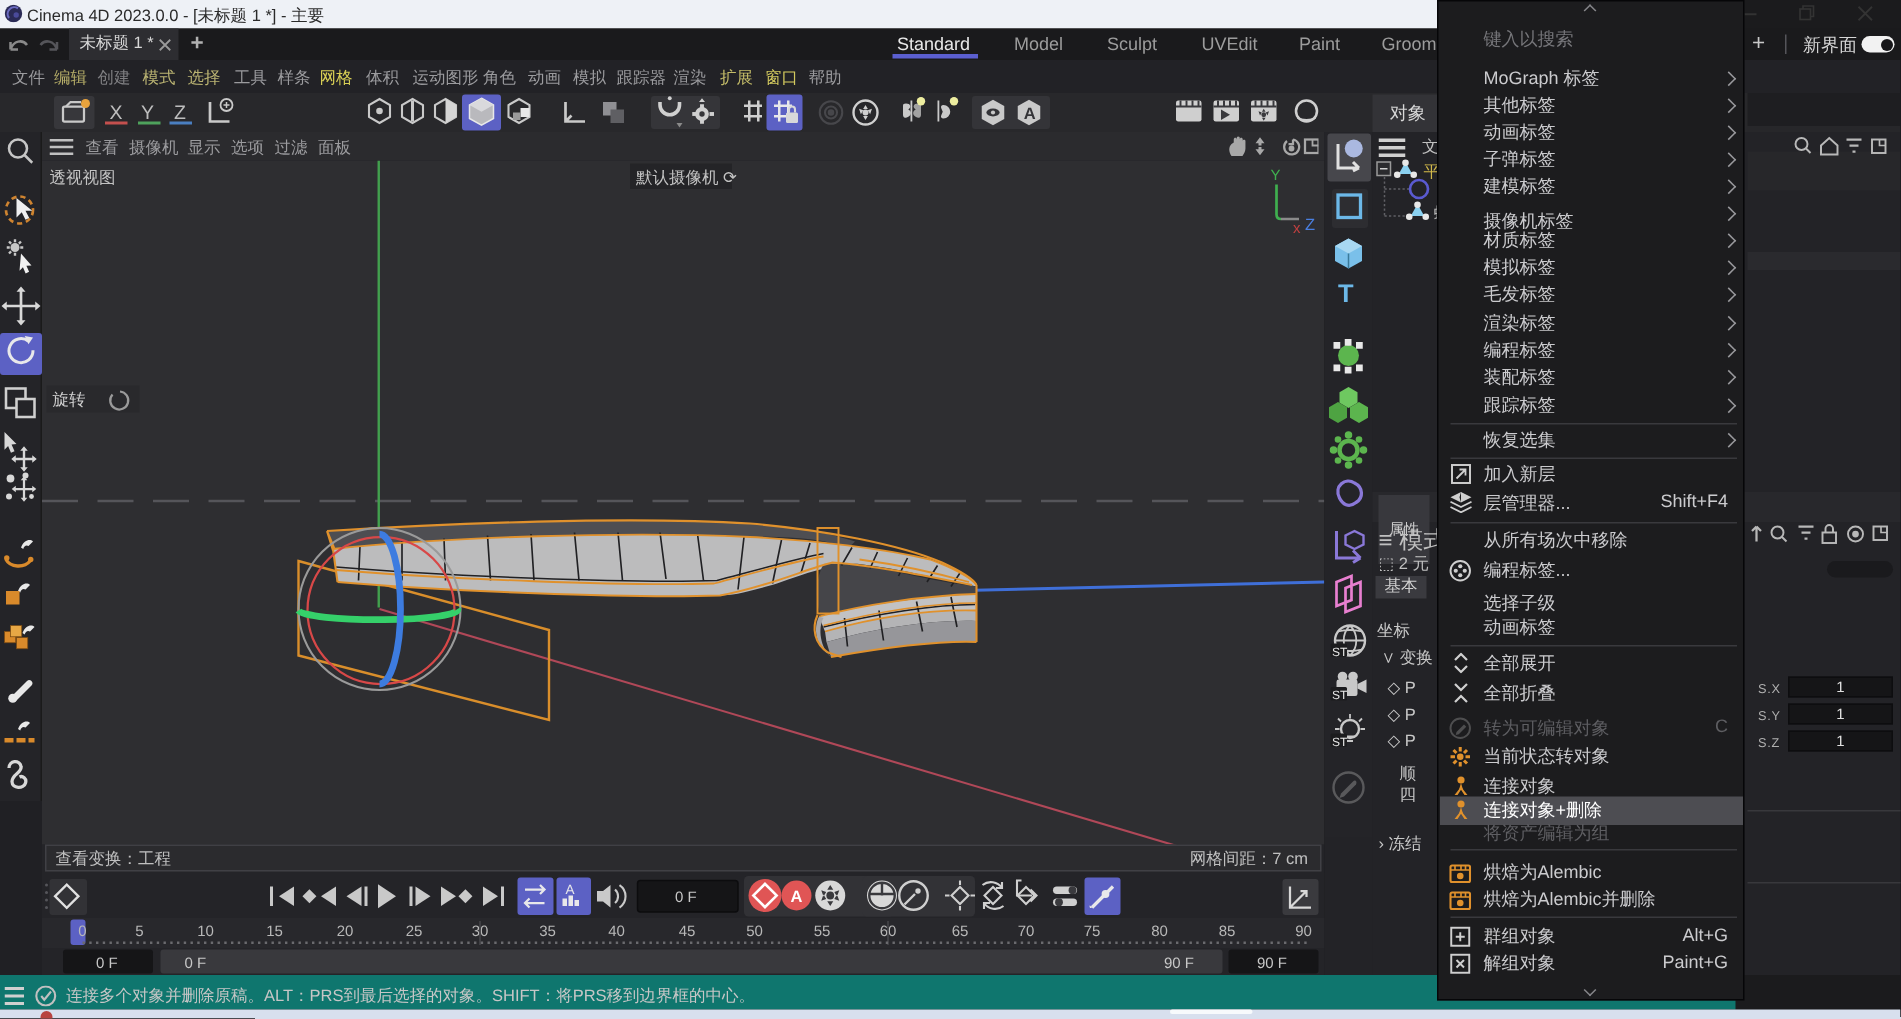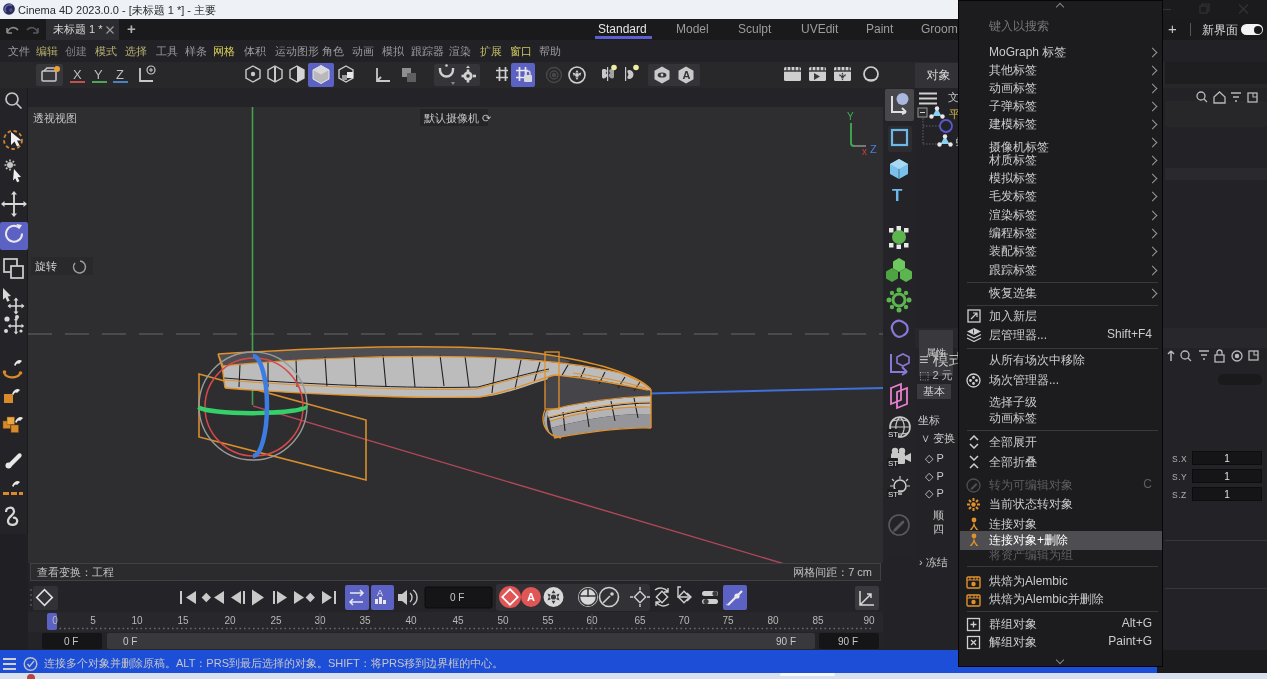--- a/index.html
+++ b/index.html
@@ -262,20 +262,43 @@
             <rect x="11" y="404" width="6" height="3"></rect>
             <rect x="19" y="404" width="4" height="3"></rect>
           </g>
         </g>
  <path d="M6 424 c0 -5 7 -6 8 -1 c1 4 -6 5 -6 10 c0 5 8 5 9 1 c1 -3 -2 -5 -4 -4" fill="none" stroke="#d8d8d8" stroke-width="2.2"></path>
 </svg>
 </div>
 
 <div class="ab" id="viewport" style="left:28px;top:88px;width:855px;height:494px;background:#242428">
 
+ <div class="ab" style="left:0;top:0;width:855px;height:19px;background:#2b2b2e;font-size:11px">
+  <svg class="ab" style="left:5px;top:4px" width="16" height="12" viewBox="0 0 16 12">
+          <path d="M0 1.5 h16 M0 6 h16 M0 10.5 h16" stroke="#c0c0c0" stroke-width="1.8"></path>
+        </svg>
+  <div class="ab mi" style="left:29px;top:3px">查看</div>
+  <div class="ab mi" style="left:58px;top:3px">摄像机</div>
+  <div class="ab mi" style="left:97px;top:3px">显示</div>
+  <div class="ab mi" style="left:126px;top:3px">选项</div>
+  <div class="ab mi" style="left:155px;top:3px">过滤</div>
+  <div class="ab mi" style="left:184px;top:3px">面板</div>
+  <svg class="ab" style="left:789px;top:3px" width="62" height="13" viewBox="0 0 62 13">
+   <g fill="#a8a8a8">
+            <path d="M4 13 c-2 -3 -2 -6 0 -8 l1.5 -1 v-2 c0 -1.5 2 -1.5 2 0 v-1 c0 -1.5 2 -1.5 2 0 v1 c0 -1.5 2 -1.5 2 0 v1 c0 -1.2 1.8 -1.2 1.8 0 v5 c0 2 -1 3.5 -2 5 Z"></path>
+   <path d="M20 4.5 l3 -4 3 4 h-2 v1.5 h-2 v-1.5 Z M20 8.5 l3 4 3 -4 h-2 v-1.5 h-2 v1.5 Z"></path>
+          </g>
+   <g fill="none" stroke="#a8a8a8" stroke-width="1.5">
+            <path d="M41 3 a5 5 0 1 0 4 -1 M45 2 v3 h-3"></path>
+            <circle cx="44" cy="8" r="1.2" fill="#a8a8a8"></circle>
+   <rect x="53" y="2" width="9" height="9"></rect>
+            <path d="M58 2 v4 h4" stroke-width="1.2"></path>
+          </g>
+  </svg>
+ </div>
 
  <svg class="ab" style="left:0;top:19px" width="855" height="456" viewBox="0 0 855 456">
   <rect x="0" y="0" width="855" height="456" fill="#2e2e31"></rect>
 
   <g stroke="#55555a" stroke-width="1.6" stroke-dasharray="24 13">
           <path d="M0 227 H855"></path>
         </g>
 
   <path d="M224.5 0 V298" stroke="#42a04e" stroke-width="1.6"></path>
   <path d="M225 299 L760 458" stroke="#b04858" stroke-width="1.4"></path>
@@ -630,21 +653,21 @@
  <rect x="14" y="1" width="60" height="16" rx="2" fill="#151517"></rect>
  <text x="36" y="13" font-size="10" fill="#c8c8c8" font-family="Liberation Sans">0 F</text>
  <rect x="79" y="1" width="708" height="16" rx="2" fill="#39393d"></rect>
  <text x="95" y="13" font-size="10" fill="#c8c8c8" font-family="Liberation Sans">0 F</text>
  <text x="748" y="13" font-size="10" fill="#c8c8c8" font-family="Liberation Sans">90 F</text>
  <rect x="791" y="1" width="60" height="16" rx="2" fill="#151517"></rect>
  <text x="810" y="13" font-size="10" fill="#c8c8c8" font-family="Liberation Sans">90 F</text>
 </svg>
 </div>
 
-<div class="ab" id="statusbar" style="left:0;top:650px;width:1157px;height:23px;background:#1d4ed8">
+<div class="ab" id="statusbar" style="left:0;top:650px;width:1157px;height:23px;background:#0f766e">
  <svg class="ab" style="left:3px;top:7px" width="40" height="14" viewBox="0 0 40 14">
   <path d="M0 2 h13 M0 7 h13 M0 12 h13" stroke="#d0d0d0" stroke-width="2"></path>
   <circle cx="27.5" cy="7" r="6.3" fill="none" stroke="#c0c0c0" stroke-width="1.4"></circle>
   <path d="M24.5 7 l2 2.5 4.5 -5.5" stroke="#c0c0c0" stroke-width="1.4" fill="none"></path>
  </svg>
  <div class="ab" style="left:44px;top:6px;color:#c6c6c6;font-size:11px;white-space:nowrap">连接多个对象并删除原稿。ALT：PRS到最后选择的对象。SHIFT：将PRS移到边界框的中心。</div>
 </div>
 
 <div class="ab" id="bottomstrip" style="left:0;top:673px;width:1267px;height:6px;background:#d8e0ee">
  <div class="ab" style="left:27px;top:1px;width:8px;height:8px;background:#b84440;border-radius:50%"></div>
@@ -692,21 +715,21 @@
  <div class="cmi" style="top:326px">层管理器...</div>
       <div class="sc" style="top:326px">Shift+F4</div>
  <svg class="ab" style="left:7px;top:327px" width="16" height="14" viewBox="0 0 16 14">
         <g fill="#cfcfcf">
           <path d="M8 0 l7 3.5 -7 3.5 -1 -3.5 Z M8 0 l-7 3.5 7 3.5 Z"></path>
           <path d="M1 6.5 l7 3.5 7 -3.5 M1 10 l7 3.5 7 -3.5" stroke="#cfcfcf" fill="none" stroke-width="1.2"></path>
         </g>
       </svg>
  <div class="sep" style="top:347px"></div>
  <div class="cmi" style="top:351px">从所有场次中移除</div>
- <div class="cmi" style="top:371px">场次管理器...</div>
+ <div class="cmi" style="top:371px">编程标签...</div>
  <svg class="ab" style="left:7px;top:372px" width="15" height="15" viewBox="0 0 15 15">
         <circle cx="7.5" cy="7.5" r="6.5" fill="none" stroke="#cfcfcf" stroke-width="1.3"></circle>
         <circle cx="7.5" cy="4.5" r="1.4" fill="#cfcfcf"></circle>
         <circle cx="7.5" cy="10.5" r="1.4" fill="#cfcfcf"></circle>
         <circle cx="4.5" cy="7.5" r="1.4" fill="#cfcfcf"></circle>
         <circle cx="10.5" cy="7.5" r="1.4" fill="#cfcfcf"></circle>
       </svg>
  <div class="cmi" style="top:393px">选择子级</div>
  <div class="cmi" style="top:409px">动画标签</div>
  <div class="sep" style="top:429px"></div>

